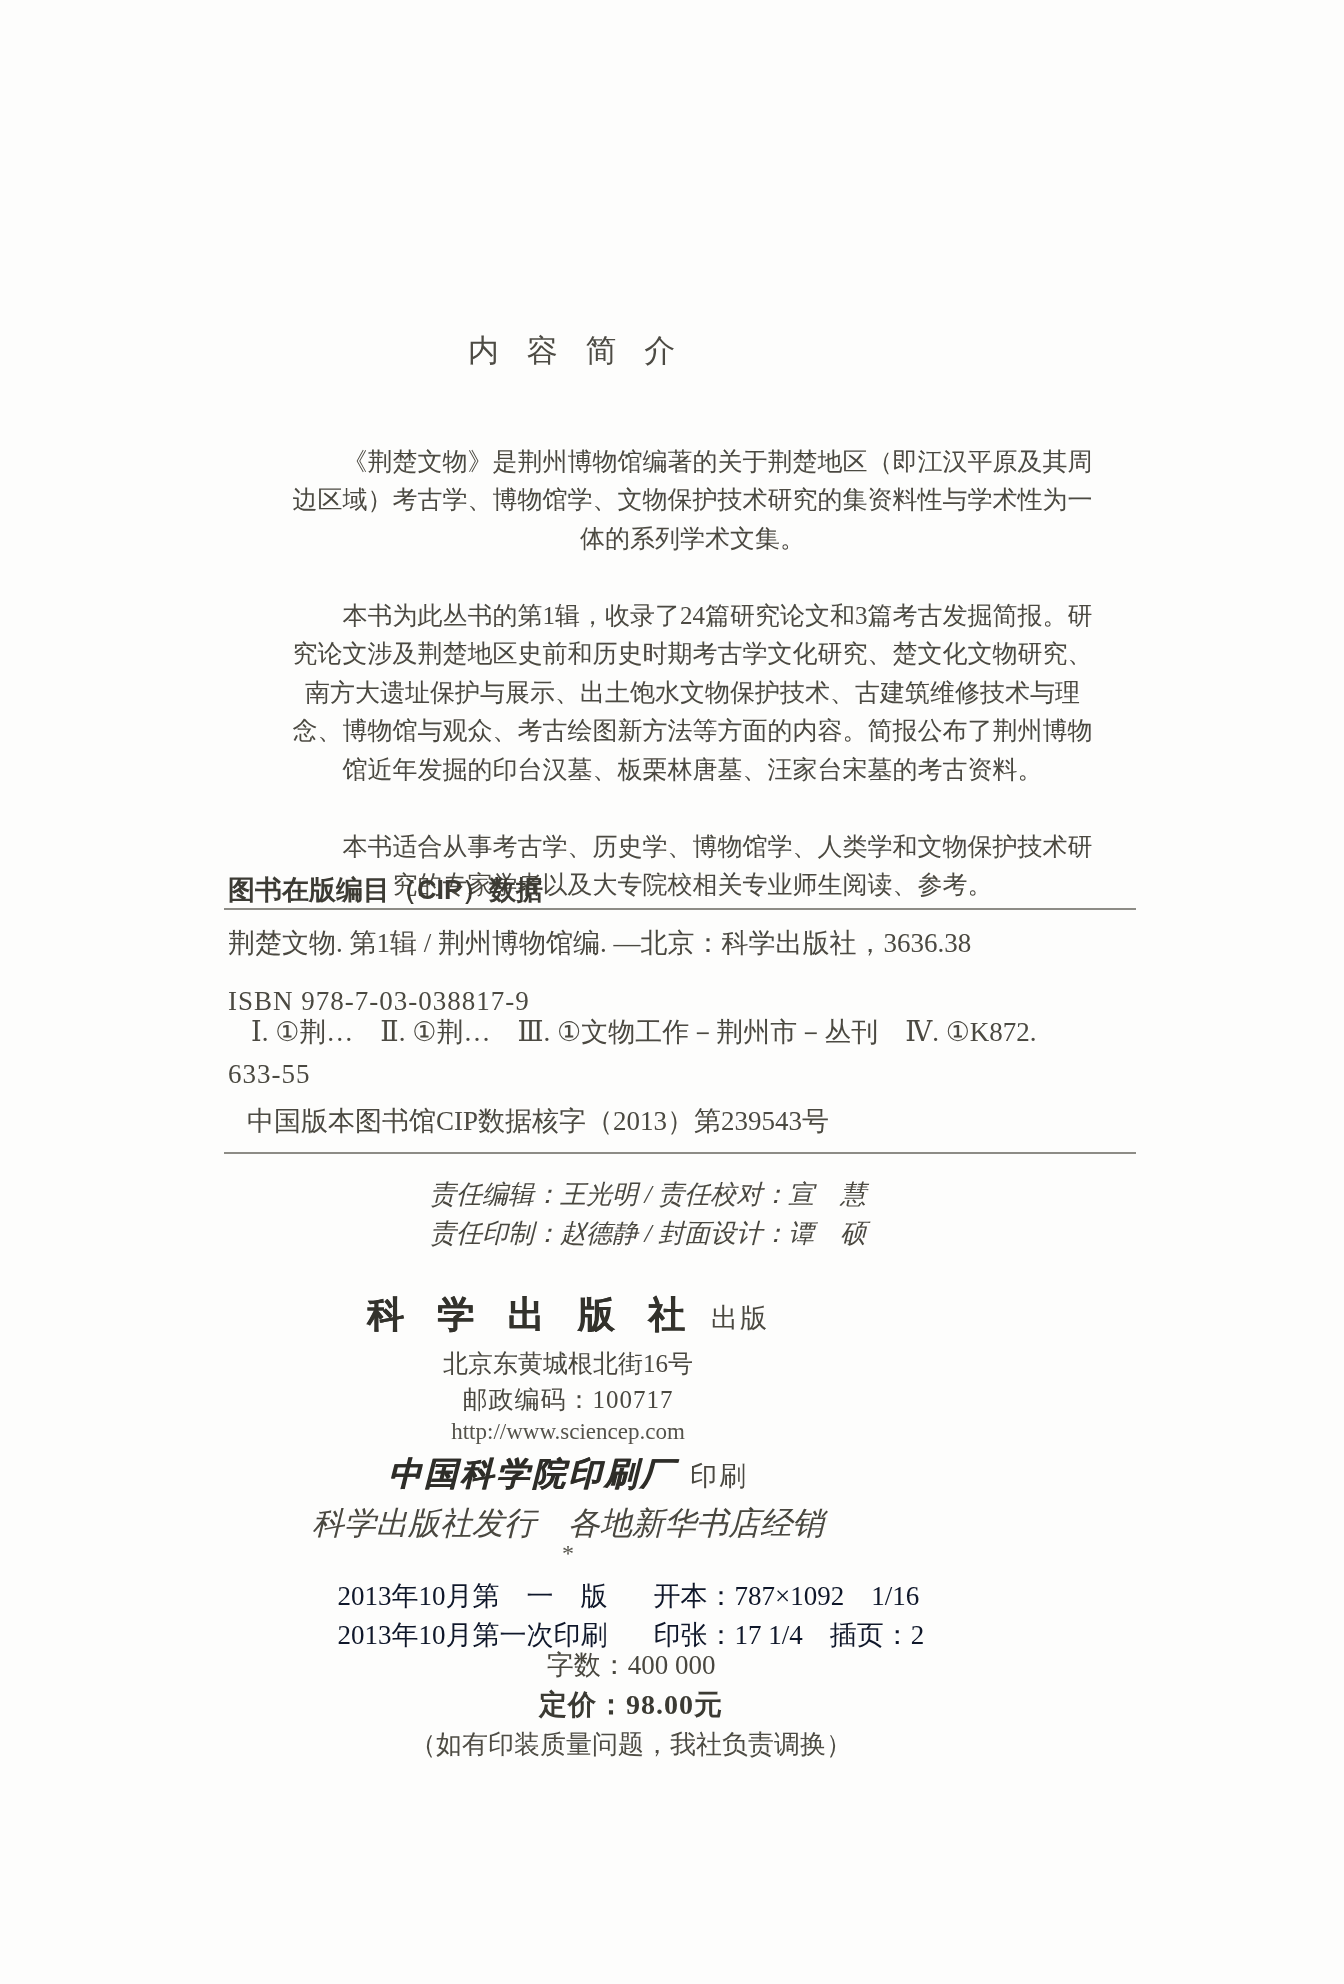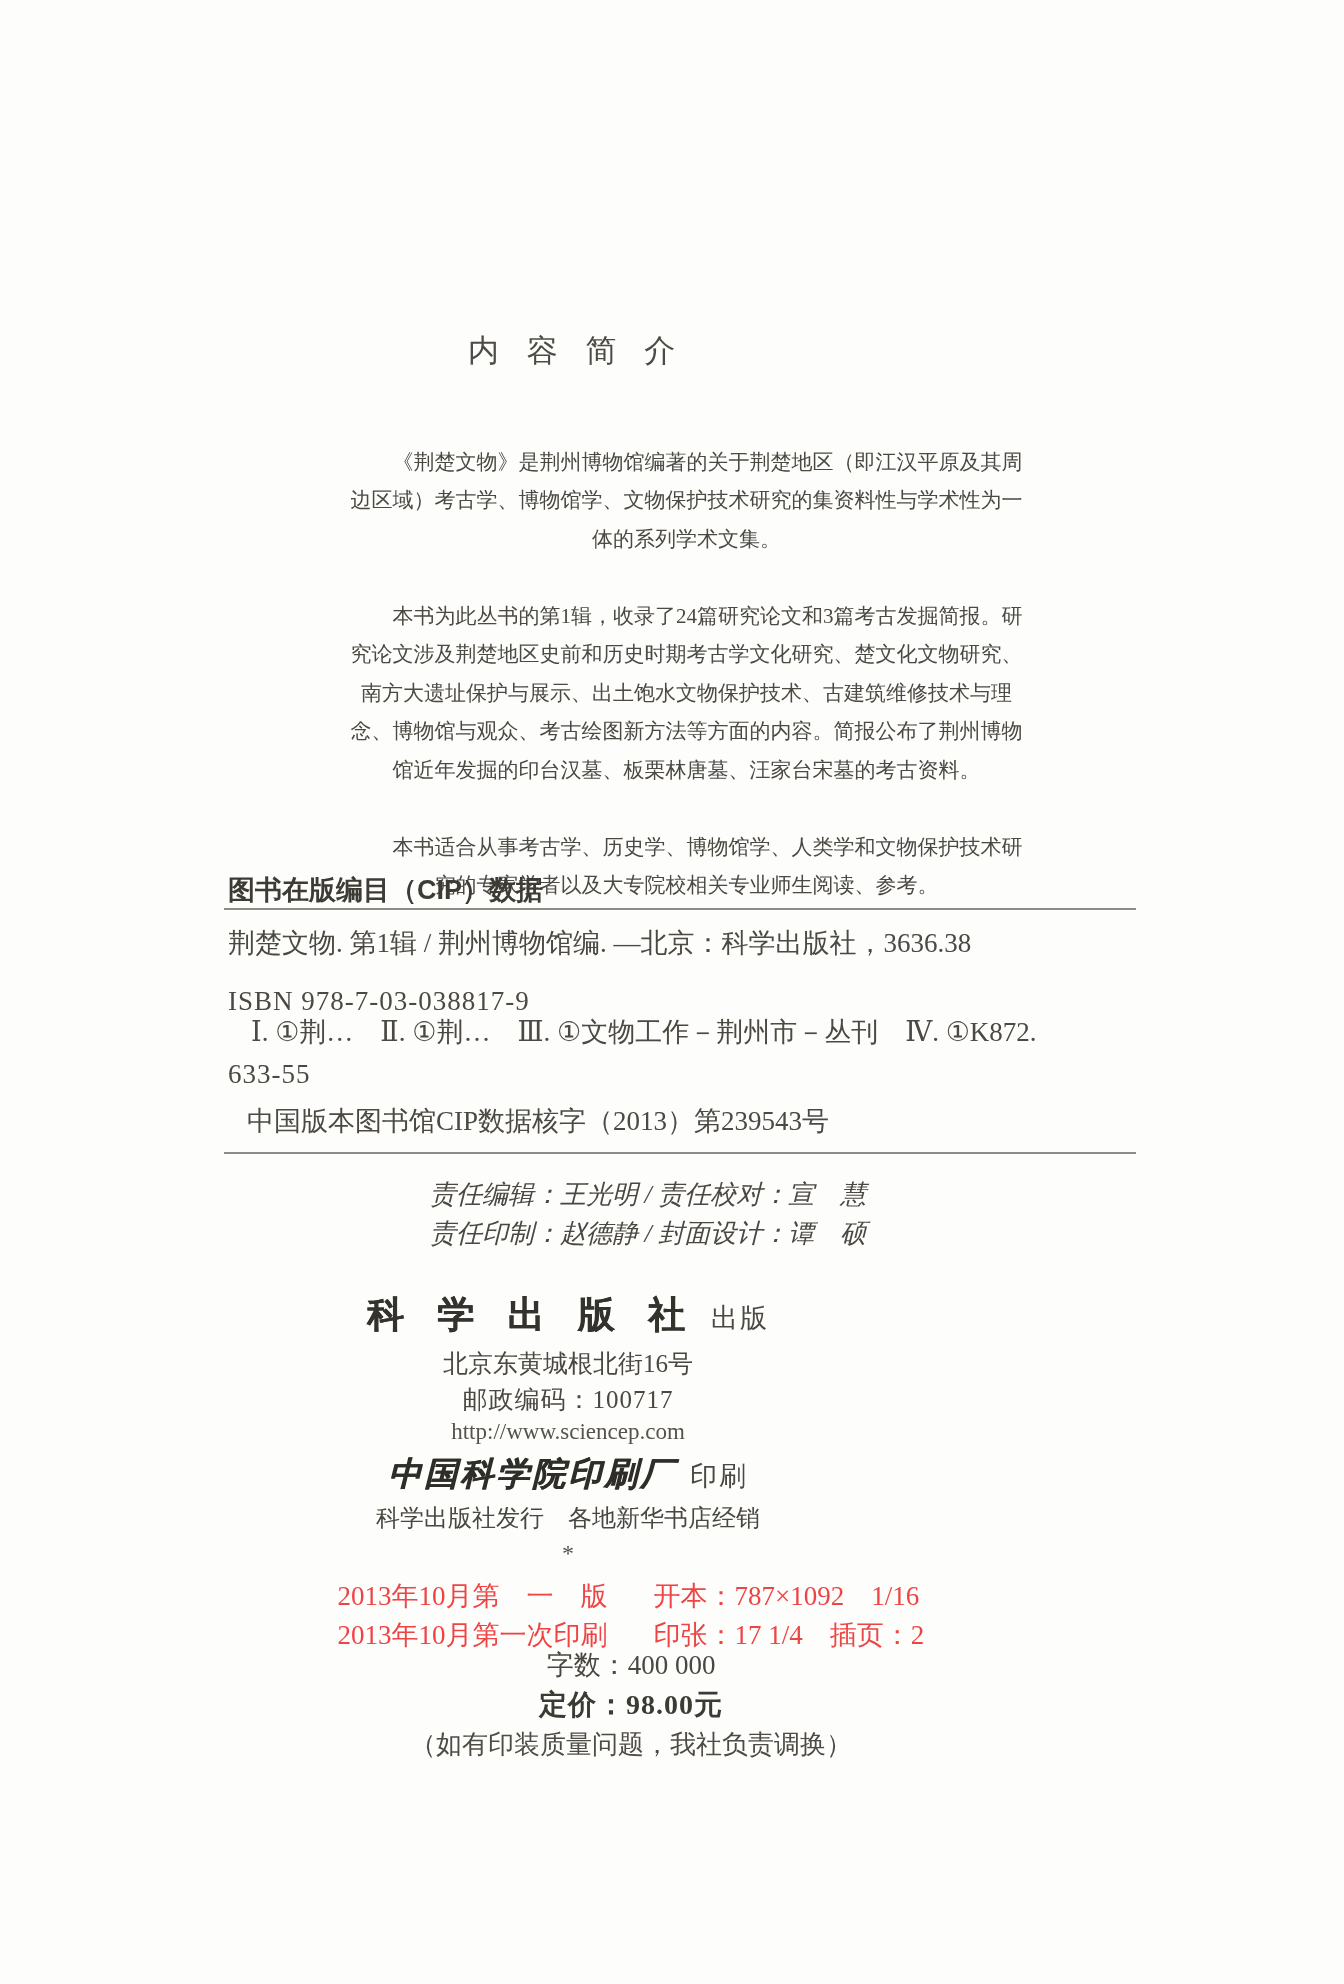--- a/index.html
+++ b/index.html
@@ -19,23 +19,23 @@
   .abs { position: absolute; text-align: center; }
 
   .intro-title {
     left: 468px; top: 330px;
     font-size: 31px;
     letter-spacing: 10px;
     color: #4d4b44;
     white-space: nowrap;
   }
   .intro-block {
-    left: 234px; top: 404px;
+    left: 240px; top: 404px;
     width: 905px;
-    font-size: 21px;
+    font-size: 25px;
     line-height: 38.5px;
     white-space: pre-line;
     color: #4b4941;
   }
   .cip-heading {
     left: 228px; top: 872px;
     font-family: "Liberation Sans", "DejaVu Sans", sans-serif;
     font-weight: bold;
     font-size: 27px;
     color: #3c3b34;
@@ -94,37 +94,37 @@
     font-size: 27px;
     color: #4b4941;
     margin-left: 14px;
     letter-spacing: 2px;
   }
   .pub-name-row { top: 1290px; }
   .pub-address { top: 1347px; font-size: 25px; }
   .pub-postcode { top: 1383px; font-size: 25px; letter-spacing: 1px; }
   .pub-url { top: 1419px; font-size: 23px; color: #55534b; }
   .pub-printer-row { top: 1452px; }
-  .pub-distribution { top: 1502px; font-size: 24px; }
+  .pub-distribution { top: 1502px; font-size: 32px; font-style: italic; }
   .pub-asterisk { top: 1540px; font-size: 24px; color: #55534b; }
 
   .colophon-wrap {
     left: 0; width: 1262px;
     text-align: center;
     white-space: nowrap;
   }
   .colophon-grid-pos { top: 1578px; }
   .colophon-grid {
     display: inline-grid;
     grid-template-columns: auto auto;
     column-gap: 46px;
     row-gap: 3px;
     text-align: left;
     font-size: 27px;
-    color: #ef4444;
+    color: #0f172a;
   }
   .word-count { top: 1647px; font-size: 27px; }
   .price { top: 1686px; font-size: 28px; font-weight: bold; color: #3b3a33; letter-spacing: 1px; }
   .quality-note { top: 1727px; font-size: 26px; color: #4d4b43; }
 </style>
 </head>
 <body>
 
 <div class="page">
 

